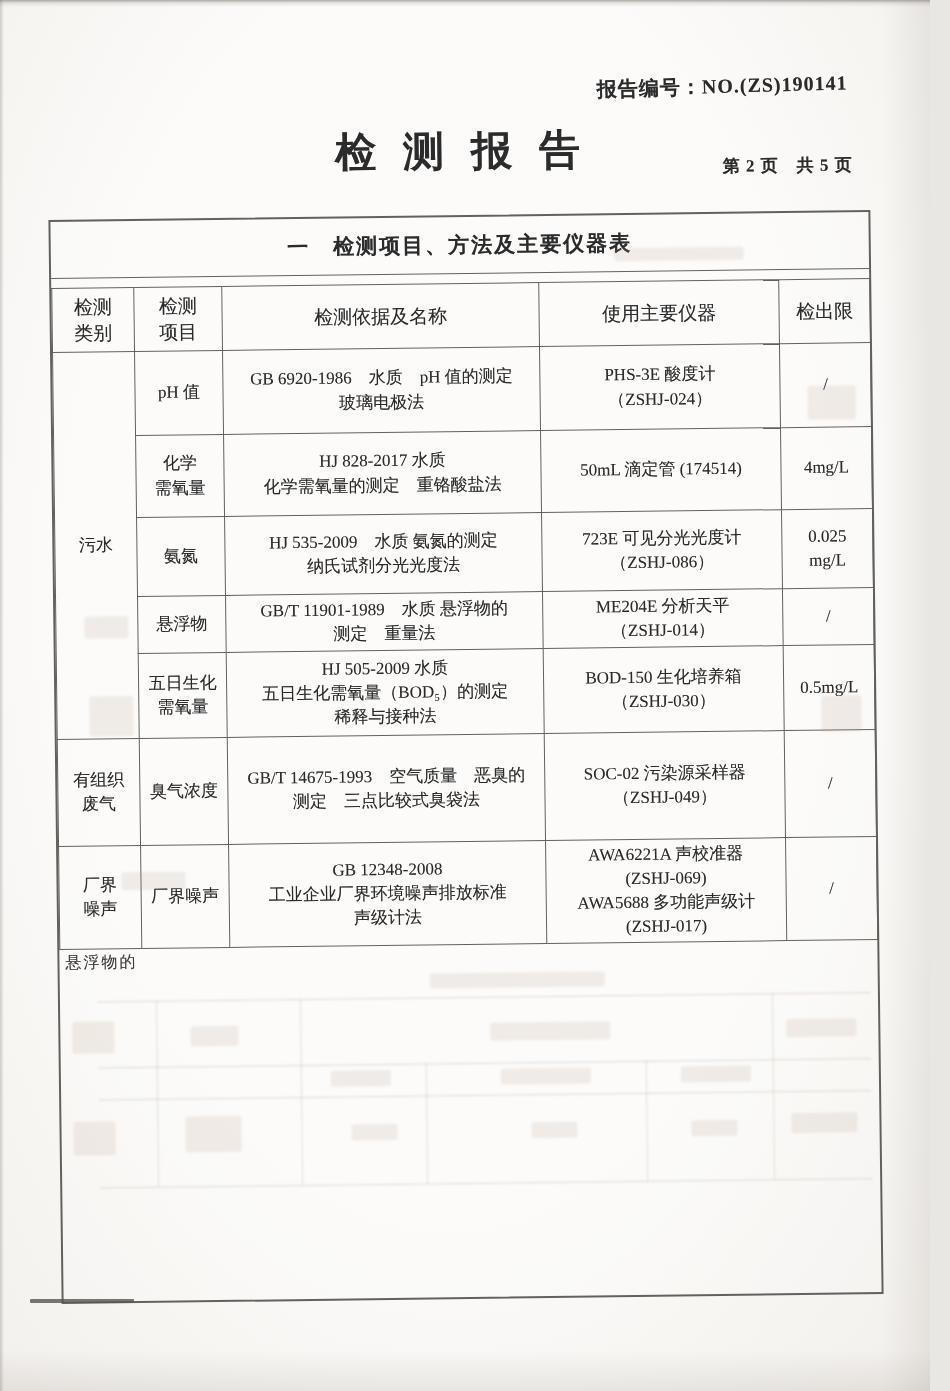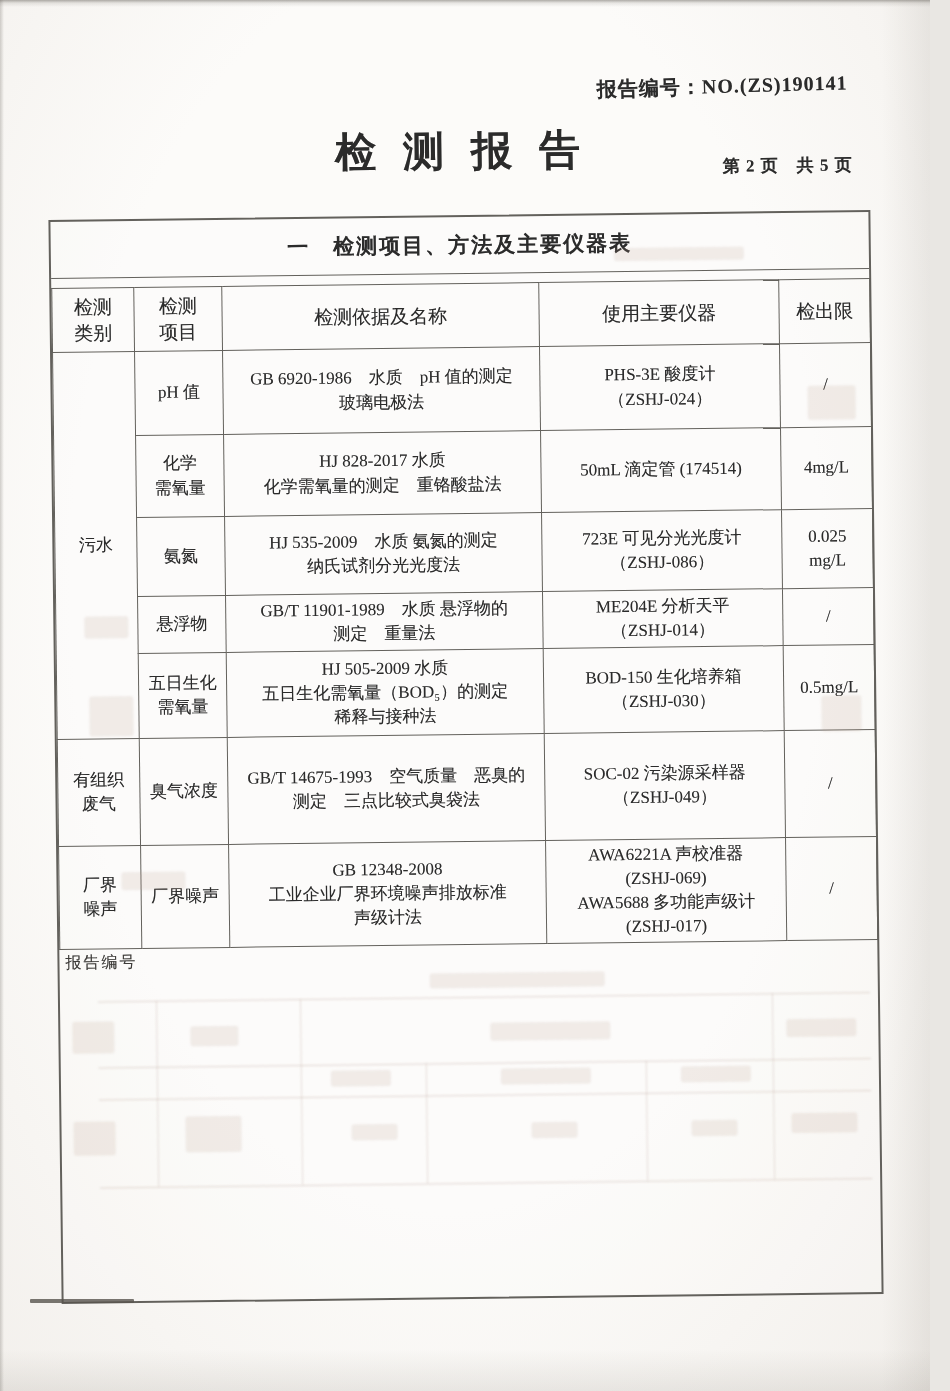--- a/index.html
+++ b/index.html
@@ -182,21 +182,21 @@
           <td>AWA6221A 声校准器
 (ZSHJ-069)
 AWA5688 多功能声级计
 (ZSHJ-017)</td>
           <td>/</td>
         </tr>
         </tbody>
       </table>
 
       <div class="bottom-area">
-        <div class="blank-note">报告编号</div>
+        <div class="blank-note">悬浮物的</div>
 
         <div class="ghost g-s" style="left:370px;top:28px;width:175px;height:15px;"></div>
         <div class="ghost g-h" style="left:38px;top:52px;width:772px;"></div>
         <div class="ghost g-h" style="left:38px;top:118px;width:772px;"></div>
         <div class="ghost g-h" style="left:38px;top:150px;width:772px;"></div>
         <div class="ghost g-h" style="left:38px;top:238px;width:772px;"></div>
         <div class="ghost g-v" style="left:96px;top:52px;height:186px;"></div>
         <div class="ghost g-v" style="left:240px;top:52px;height:186px;"></div>
         <div class="ghost g-v" style="left:365px;top:118px;height:120px;"></div>
         <div class="ghost g-v" style="left:585px;top:118px;height:120px;"></div>

